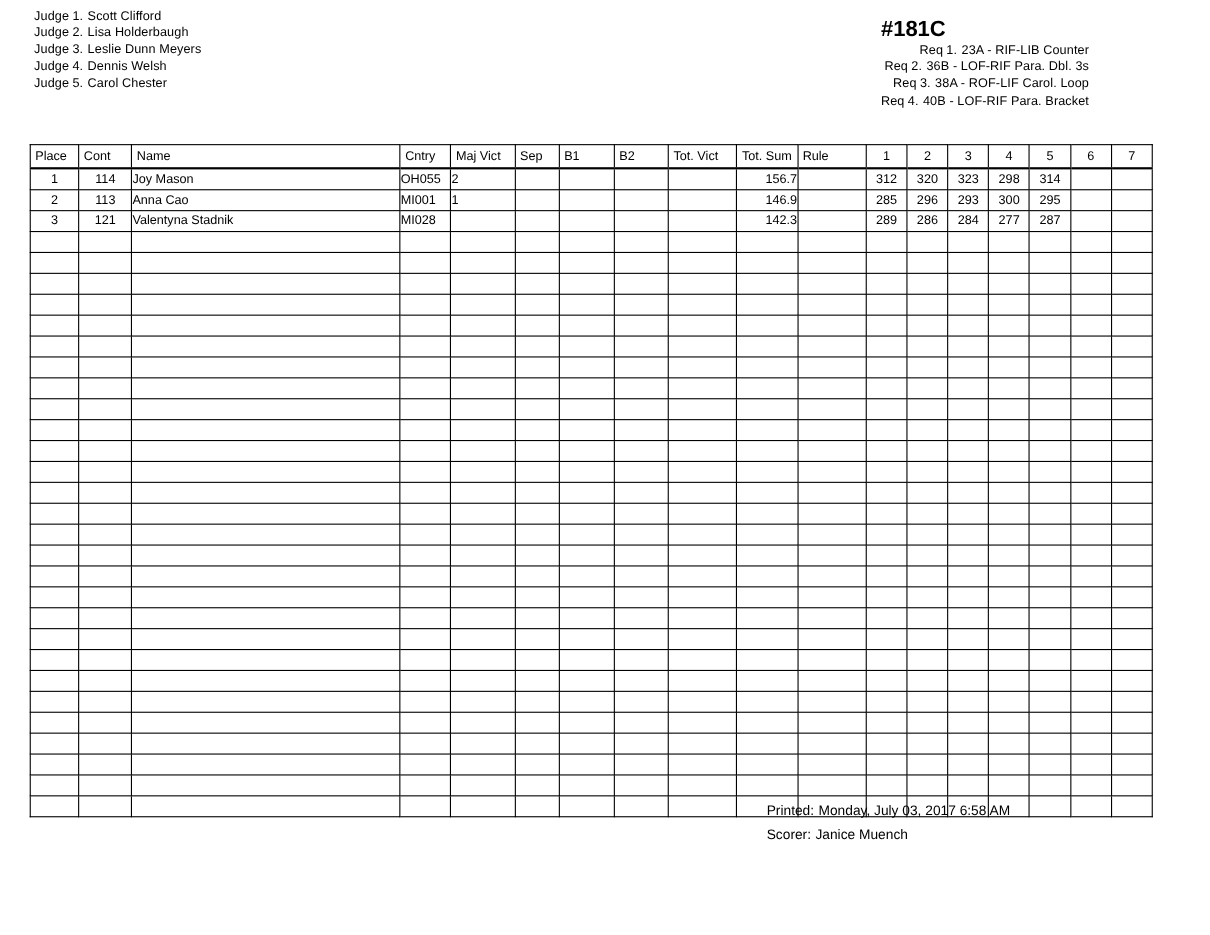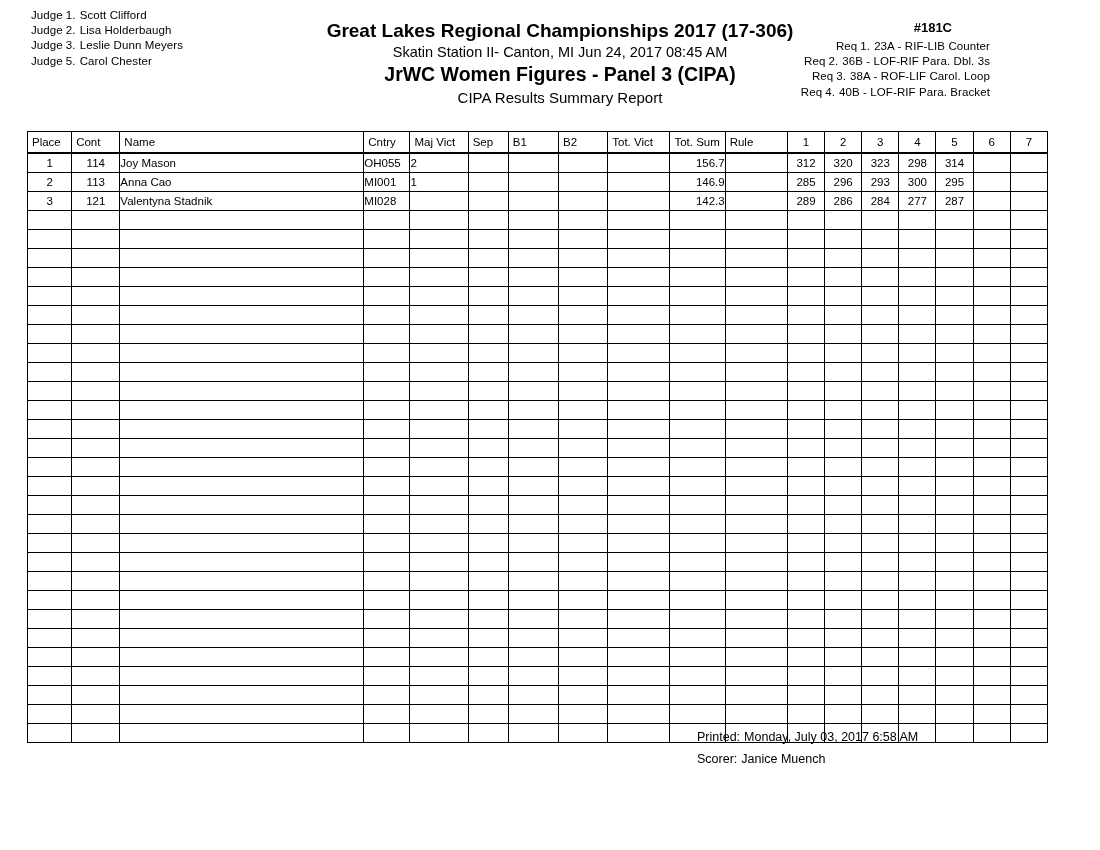--- a/index.html
+++ b/index.html
@@ -74,24 +74,24 @@
   }
 
   
   #req-block {
     position: absolute;
     right: 8px;
     top: 16px;
     text-align: right;
   }
   #event-number {
-    font-size: 13px;
+    font-size: 20px;
     font-weight: bold;
     line-height: 23px;
-    text-align: right;
+    text-align: left;
     padding-right: 38px;
   }
   .req-row {
     font-size: 11.5px;
     line-height: 15.2px;
     white-space: nowrap;
     letter-spacing: 0.1px;
   }
   .req-label { margin-right: 3px; }
   .req-num { margin-right: 4px; }
@@ -153,29 +153,24 @@
 </style>
 </head>
 <body>
 
 <div id="header-area">
 
   <div id="judge-list">
       <div class="judge-row"><span class="judge-label">Judge</span><span class="judge-num">1.</span><span>Scott Clifford</span></div>
       <div class="judge-row"><span class="judge-label">Judge</span><span class="judge-num">2.</span><span>Lisa Holderbaugh</span></div>
       <div class="judge-row"><span class="judge-label">Judge</span><span class="judge-num">3.</span><span>Leslie Dunn Meyers</span></div>
+      <div class="judge-row"><span class="judge-label">Judge</span><span class="judge-num">4.</span><span>Dennis  Welsh</span></div>
       <div class="judge-row"><span class="judge-label">Judge</span><span class="judge-num">5.</span><span>Carol Chester</span></div>
     </div>
 
-  <div id="title-block">
-    <div id="event-title">Great Lakes Regional Championships 2017 (17-306)</div>
-    <div id="venue-line">Skatin Station II- Canton, MI  Jun 24, 2017  08:45 AM</div>
-    <div id="division-title">JrWC Women Figures - Panel 3 (CIPA)</div>
-    <div id="report-subtitle">CIPA Results Summary Report</div>
-  </div>
 
   <div id="req-block">
     <div id="event-number">#181C</div>
     <div id="req-list">
         <div class="req-row"><span class="req-label">Req</span><span class="req-num">1.</span><span>23A - RIF-LIB Counter</span></div>
         <div class="req-row"><span class="req-label">Req</span><span class="req-num">2.</span><span>36B - LOF-RIF Para. Dbl. 3s</span></div>
         <div class="req-row"><span class="req-label">Req</span><span class="req-num">3.</span><span>38A - ROF-LIF Carol. Loop</span></div>
         <div class="req-row"><span class="req-label">Req</span><span class="req-num">4.</span><span>40B - LOF-RIF Para. Bracket</span></div>
       </div>
   </div>

